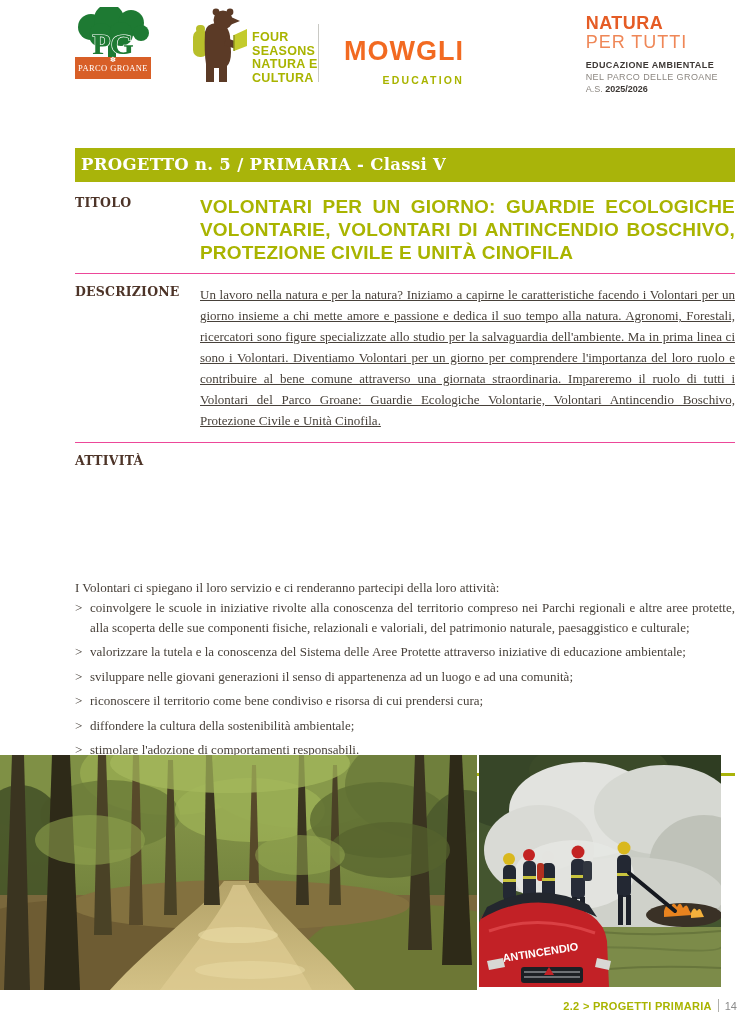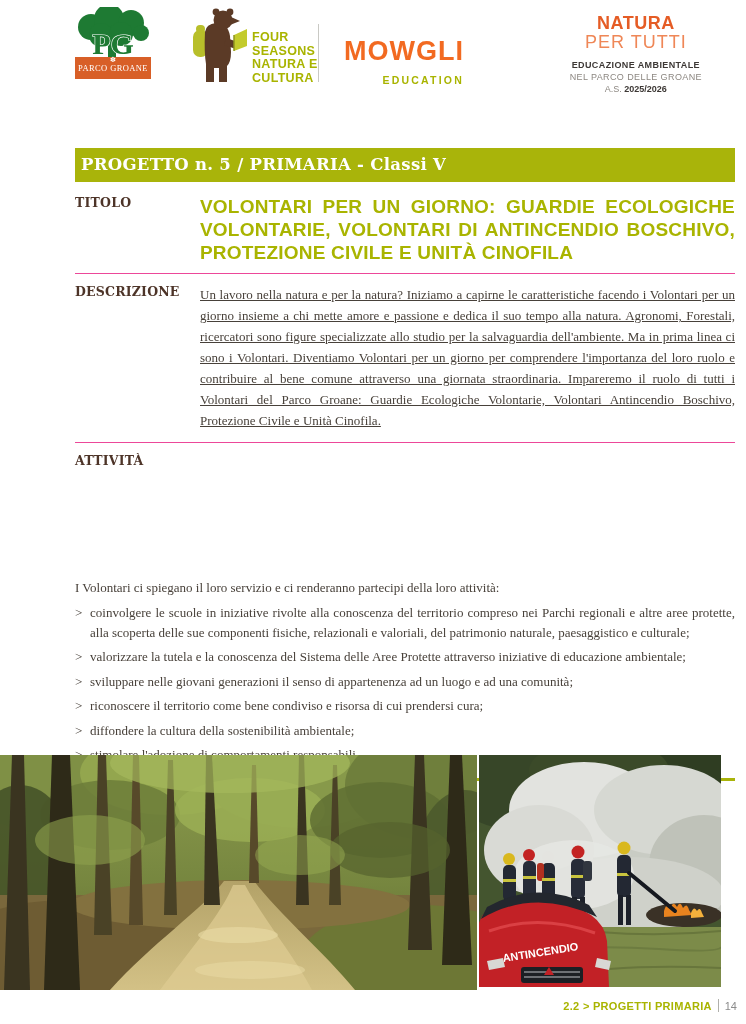--- a/index.html
+++ b/index.html
@@ -21,21 +21,21 @@
   .fs-text { position:absolute; left:252px; top:31px; font-family:"Liberation Sans",sans-serif;
              font-weight:bold; color:#a9b400; font-size:12.5px; line-height:13.5px; letter-spacing:.3px; }
 
   .logo-divider { position:absolute; left:318px; top:24px; width:1px; height:58px; background:#c9c9c4; }
 
   .mowgli { position:absolute; left:334px; top:37px; width:130px; text-align:right;
             font-family:"Liberation Sans",sans-serif; }
   .mowgli-word { font-size:27px; font-weight:bold; color:#f26a21; letter-spacing:1px; line-height:28px; }
   .mowgli-sub { font-size:10.5px; font-weight:bold; color:#a9b400; letter-spacing:2.2px; margin-top:9px; }
 
-  .program { position:absolute; right:44px; top:14px; text-align:center; font-family:"Liberation Sans",sans-serif; }
+  .program { position:absolute; right:28px; top:14px; text-align:left; font-family:"Liberation Sans",sans-serif; }
   .program-l1 { font-size:18px; font-weight:bold; color:#e55c25; letter-spacing:.5px; line-height:19px; }
   .program-l2 { font-size:18px; color:#ef8757; letter-spacing:1px; line-height:19px; }
   .program-s1 { font-size:9px; font-weight:bold; color:#3d3835; letter-spacing:.4px; margin-top:7px; line-height:12px; }
   .program-s2 { font-size:9px; color:#8c8781; letter-spacing:.4px; line-height:12px; }
   .program-s3 { font-size:9px; color:#8c8781; line-height:12px; }
   .program-s3 b { color:#3d3835; }
 
   
   .content { position:absolute; left:75px; top:148px; width:660px; }
 
@@ -53,21 +53,21 @@
                  font-size:19px; line-height:23px; text-align:justify; text-align-last:justify; letter-spacing:.2px; }
   .titolo-line.final { text-align:center; text-align-last:left; }
 
   .sec-tematica { padding:10px 0 11px 0; }
   .tematica-value { font-size:13.5px; letter-spacing:.4px; line-height:17px; padding-top:1px; }
 
   .sec-descrizione { padding:10px 0 11px 0; }
   .desc-text { font-size:13px; line-height:21px; text-align:justify;text-decoration:underline; }
 
   .sec-attivita { padding:10px 0 13px 0; }
-  .att-intro { font-size:13px; line-height:20px; margin-bottom:5px; }
+  .att-intro { font-size:13px; line-height:20px; }
   .att-list { list-style:none; }
   .att-item { display:flex; margin-bottom:5px; }
   .att-item:last-child { margin-bottom:0; }
   .att-marker { flex:0 0 15px; font-size:13px; line-height:19.5px; color:#48413a; }
   .att-text { flex:1; font-size:13px; line-height:19.5px; text-align:justify; color:#48413a; }
 
   
   .photos { position:absolute; left:0; top:755px; width:746px; height:235px; }
   .photo-left { position:absolute; left:0; top:0; width:477px; height:235px; overflow:hidden; }
   .photo-right { position:absolute; left:479px; top:0; width:242px; height:232px; overflow:hidden; }

